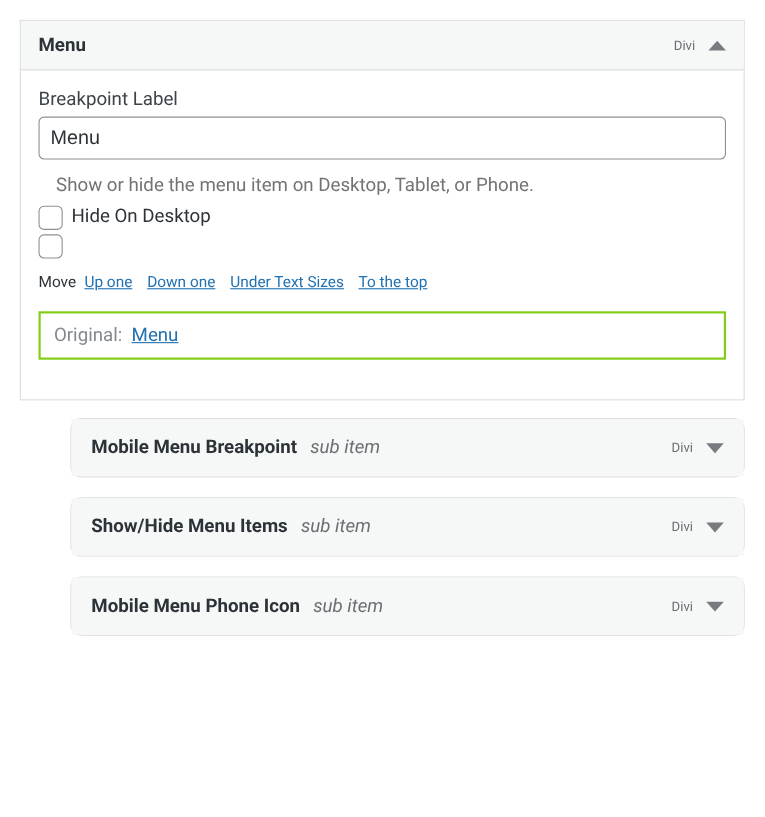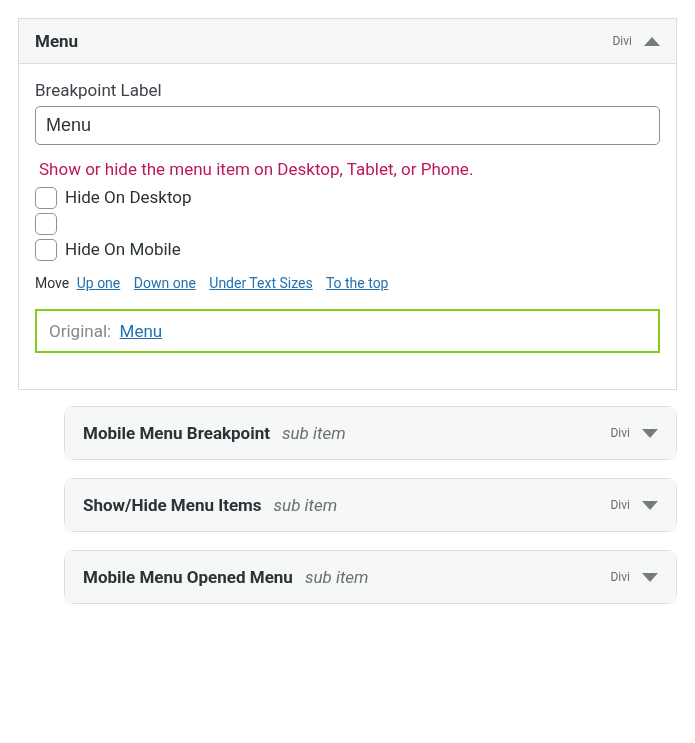--- a/index.html
+++ b/index.html
@@ -72,22 +72,22 @@
   .text-input {
     width: 100%;
     padding: 8px 10px;
     font-size: 18px;
     border: 1px solid #8c8f94;
     border-radius: 5px;
     color: #2c3338;
     background: #fff;
   }
   .desc-text {
-    margin: 14px 4px 8px;
-    color: #be185d;
+    margin: 14px 16px 8px;
+    color: #737373;
   }
   .checkbox-row {
     display: flex;
     align-items: flex-start;
     margin: 4px 0;
   }
   .checkbox {
     width: 22px;
     height: 22px;
     border: 1px solid #8c8f94;
@@ -149,24 +149,20 @@
       <label class="field-label">Breakpoint Label</label>
       <input type="text" class="text-input" value="Menu" style="">
     </div>
     <div class="desc-text">Show or hide the menu item on Desktop, Tablet, or Phone.</div>
     <div class="checkbox-row">
       <span class="checkbox"></span>
       <span>Hide On Desktop</span>
     </div>
     <div class="checkbox-row">
       <span class="checkbox"></span>
-    </div>
-    <div class="checkbox-row">
-      <span class="checkbox"></span>
-      <span>Hide On Mobile</span>
     </div>
     <div class="move-row">
       <span class="move-label">Move</span>
       <span class="link">Up one</span>
       <span class="link">Down one</span>
       <span class="link">Under Text Sizes</span>
       <span class="link">To the top</span>
     </div>
     <div class="original-box">
       <span>Original:</span>
@@ -195,21 +191,21 @@
         <span class="sub-item-badge">sub item</span>
       </div>
       <span class="menu-item-type">Divi</span>
       <span class="toggle-arrow arrow-down"></span>
     </div>
   </div>
 
   <div class="menu-item-box">
     <div class="menu-item-header collapsed">
       <div class="title-wrap">
-        <span class="menu-item-title">Mobile Menu Opened Menu</span>
+        <span class="menu-item-title">Mobile Menu Phone Icon</span>
         <span class="sub-item-badge">sub item</span>
       </div>
       <span class="menu-item-type">Divi</span>
       <span class="toggle-arrow arrow-down"></span>
     </div>
   </div>
 
 </div>
 
 </body></html>

